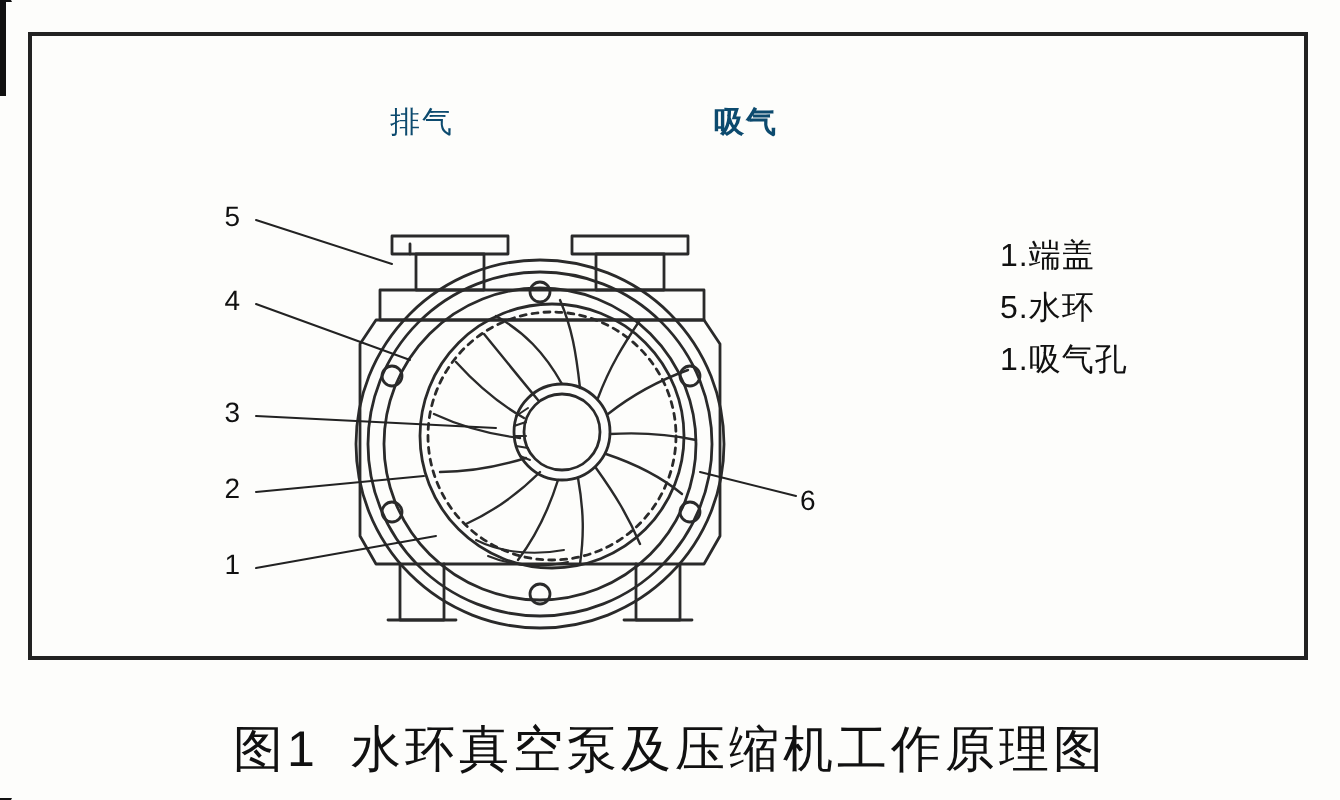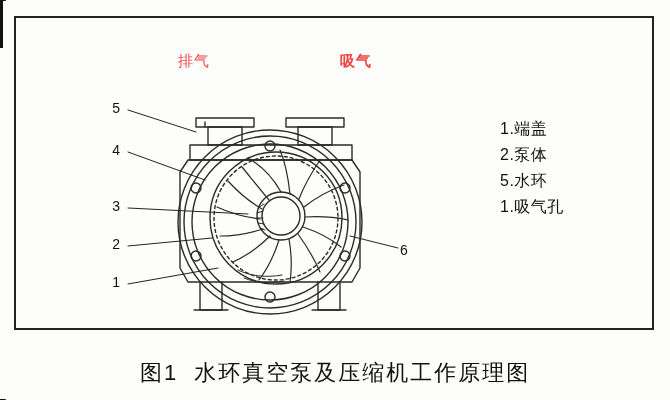--- a/index.html
+++ b/index.html
@@ -28,22 +28,23 @@
     width: 640px;
     height: 314px;
     border: 2px solid #222;
     box-sizing: border-box;
     background: transparent;
   }
   .flow-label {
     position: absolute;
     font-size: 15px;
     letter-spacing: 1px;
-    color: #ef4444;
+    color: #0c4a6e;
     white-space: nowrap;
+    margin-left: 17px;
   }
   #exhaust-label { left: 178px; top: 52px; }
   #intake-label  { left: 340px; top: 52px; font-weight: bold; }
   #exhaust-arrow {
     left: 228px; top: 48px;
     width: 3px; height: 24px;
     background: #111;
   }
   #exhaust-arrow:before {
     content: "";
@@ -98,21 +99,21 @@
     letter-spacing: 0.5px;
   }
 
   
   #caption {
     position: absolute;
     left: 0;
     top: 358px;
     width: 670px;
     text-align: center;
-    font-size: 22px;
+    font-size: 25px;
     letter-spacing: 2px;
     color: #111;
   }
   #caption .cap-num { margin-right: 16px; }
 
   svg.diagram {
     position: absolute;
     left: 0;
     top: 0;
     width: 670px;
@@ -220,21 +221,20 @@
 
   <div class="lead-num" style="left:106px; top:100px;">5</div>
   <div class="lead-num" style="left:106px; top:142px;">4</div>
   <div class="lead-num" style="left:106px; top:198px;">3</div>
   <div class="lead-num" style="left:106px; top:236px;">2</div>
   <div class="lead-num" style="left:106px; top:274px;">1</div>
   <div id="num-6">6</div>
 
   <div id="legend">
     <div>1.端盖</div>
-    <div>2.泵体</div>
     <div>5.水环</div>
     <div>1.吸气孔</div>
   </div>
 
   <div id="caption">
     <span class="cap-num">图1</span><span>水环真空泵及压缩机工作原理图</span>
   </div>
 
 </div>
 

